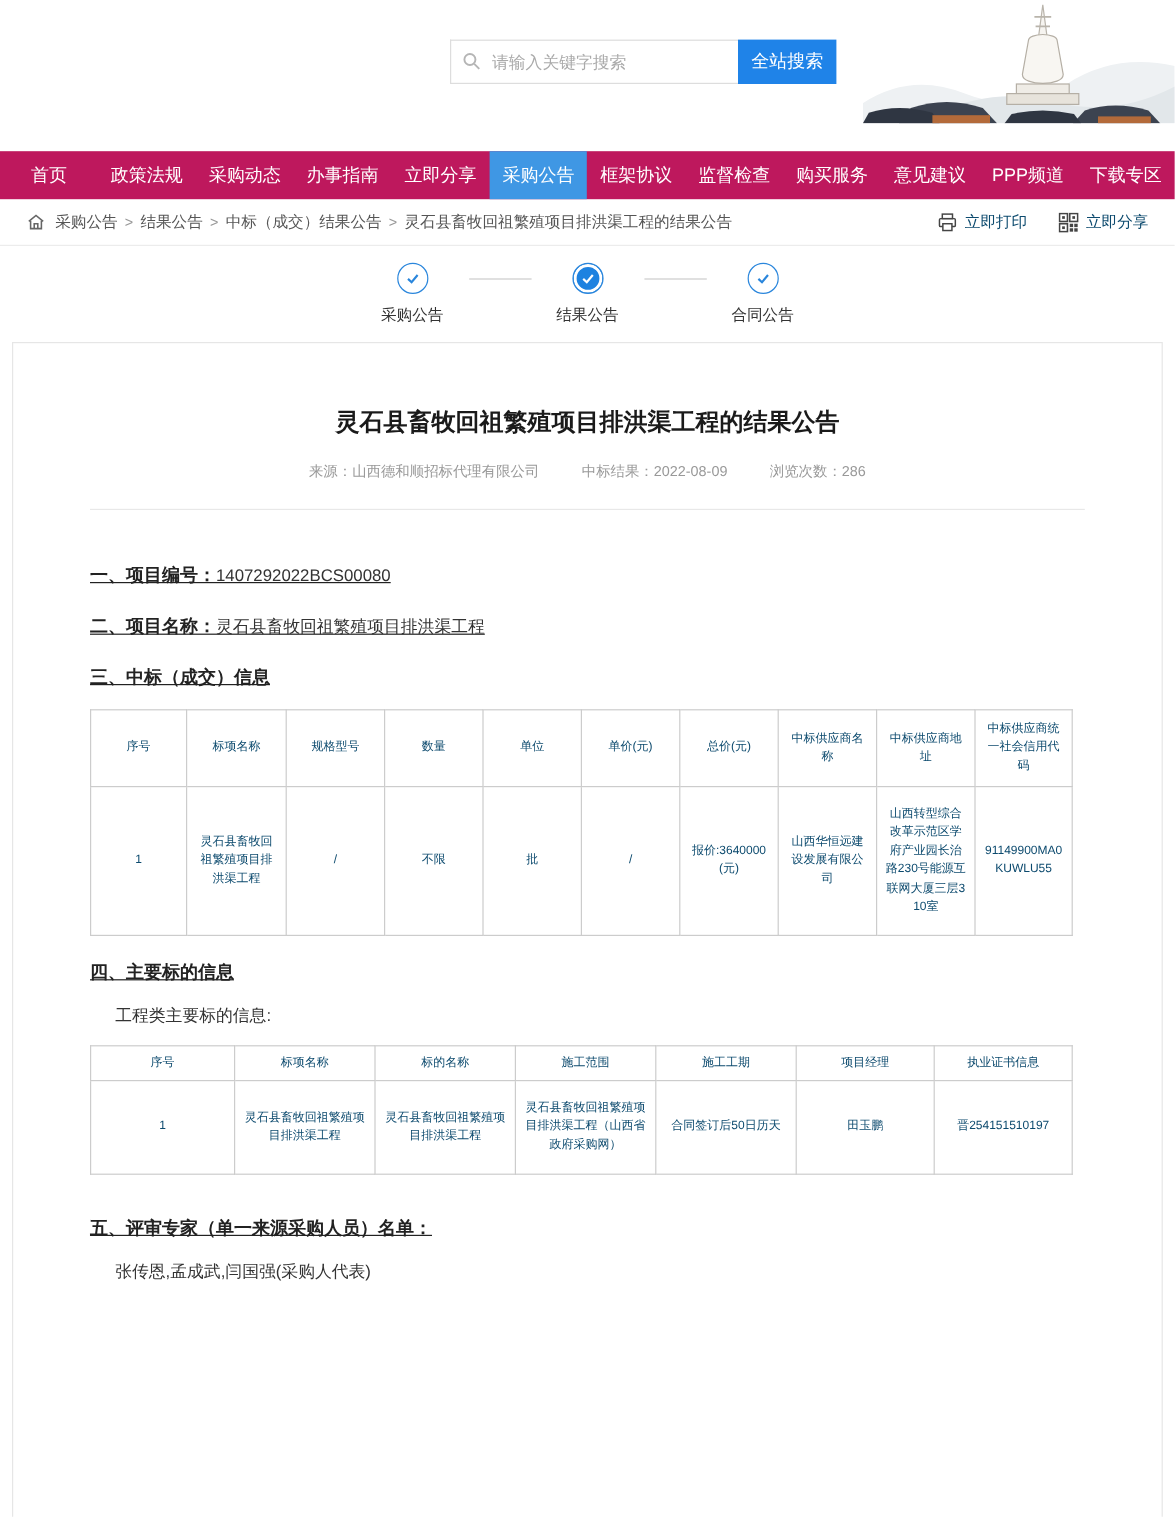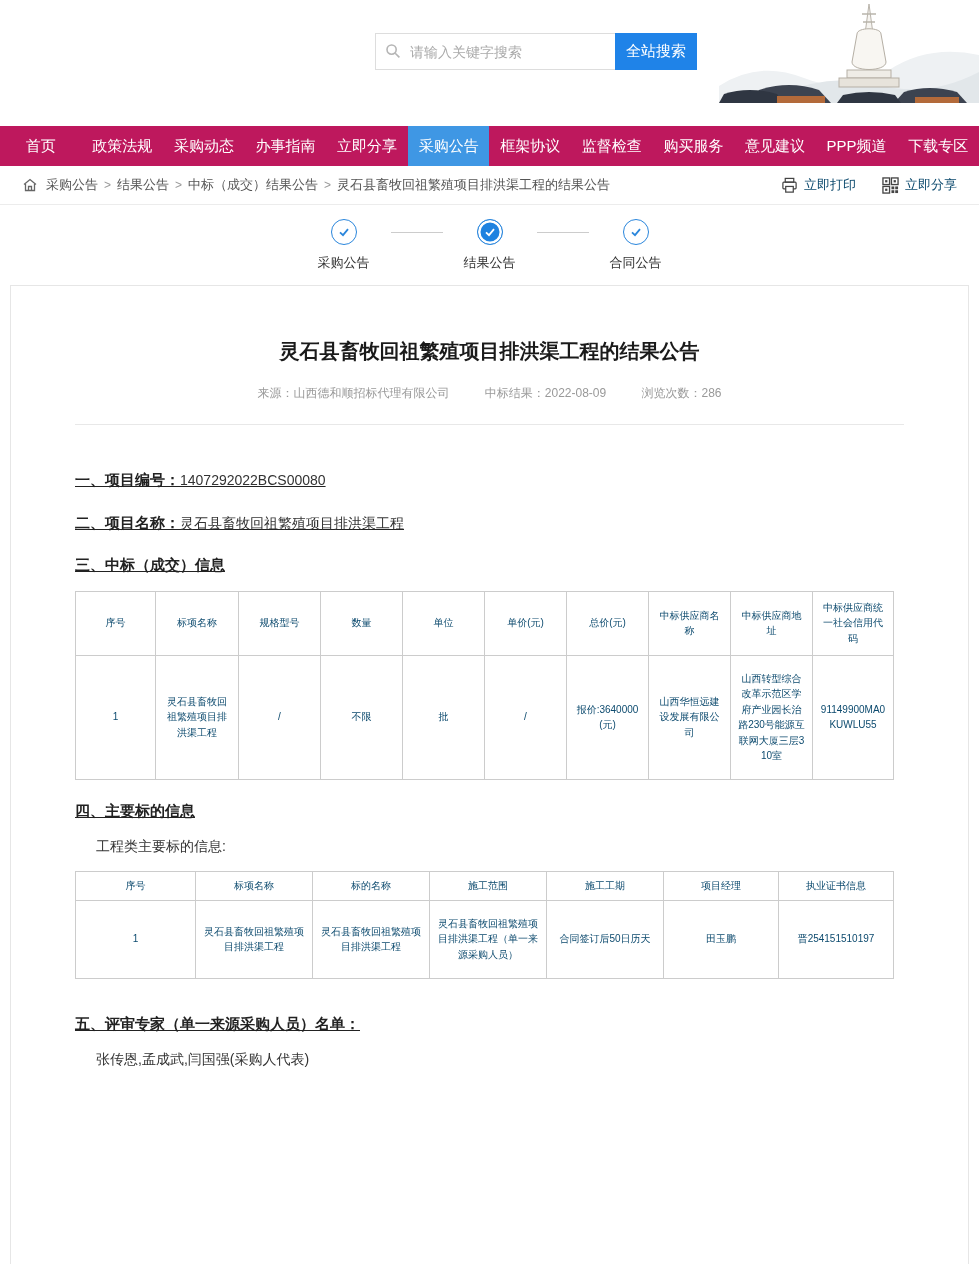--- a/index.html
+++ b/index.html
@@ -284,21 +284,21 @@
           <th>施工工期</th>
           <th>项目经理</th>
           <th>执业证书信息</th>
         </tr>
       </thead>
       <tbody>
         <tr>
           <td>1</td>
           <td>灵石县畜牧回祖繁殖项目排洪渠工程</td>
           <td>灵石县畜牧回祖繁殖项目排洪渠工程</td>
-          <td>灵石县畜牧回祖繁殖项目排洪渠工程（单一来源采购人员）</td>
+          <td>灵石县畜牧回祖繁殖项目排洪渠工程（山西省政府采购网）</td>
           <td>合同签订后50日历天</td>
           <td>田玉鹏</td>
           <td>晋254151510197</td>
         </tr>
       </tbody>
     </table>
 
     <div class="sec-heading" style="margin-top:34px">五、评审专家（单一来源采购人员）名单：</div>
     <div class="sec-sub">张传恩,孟成武,闫国强(采购人代表)</div>
 

